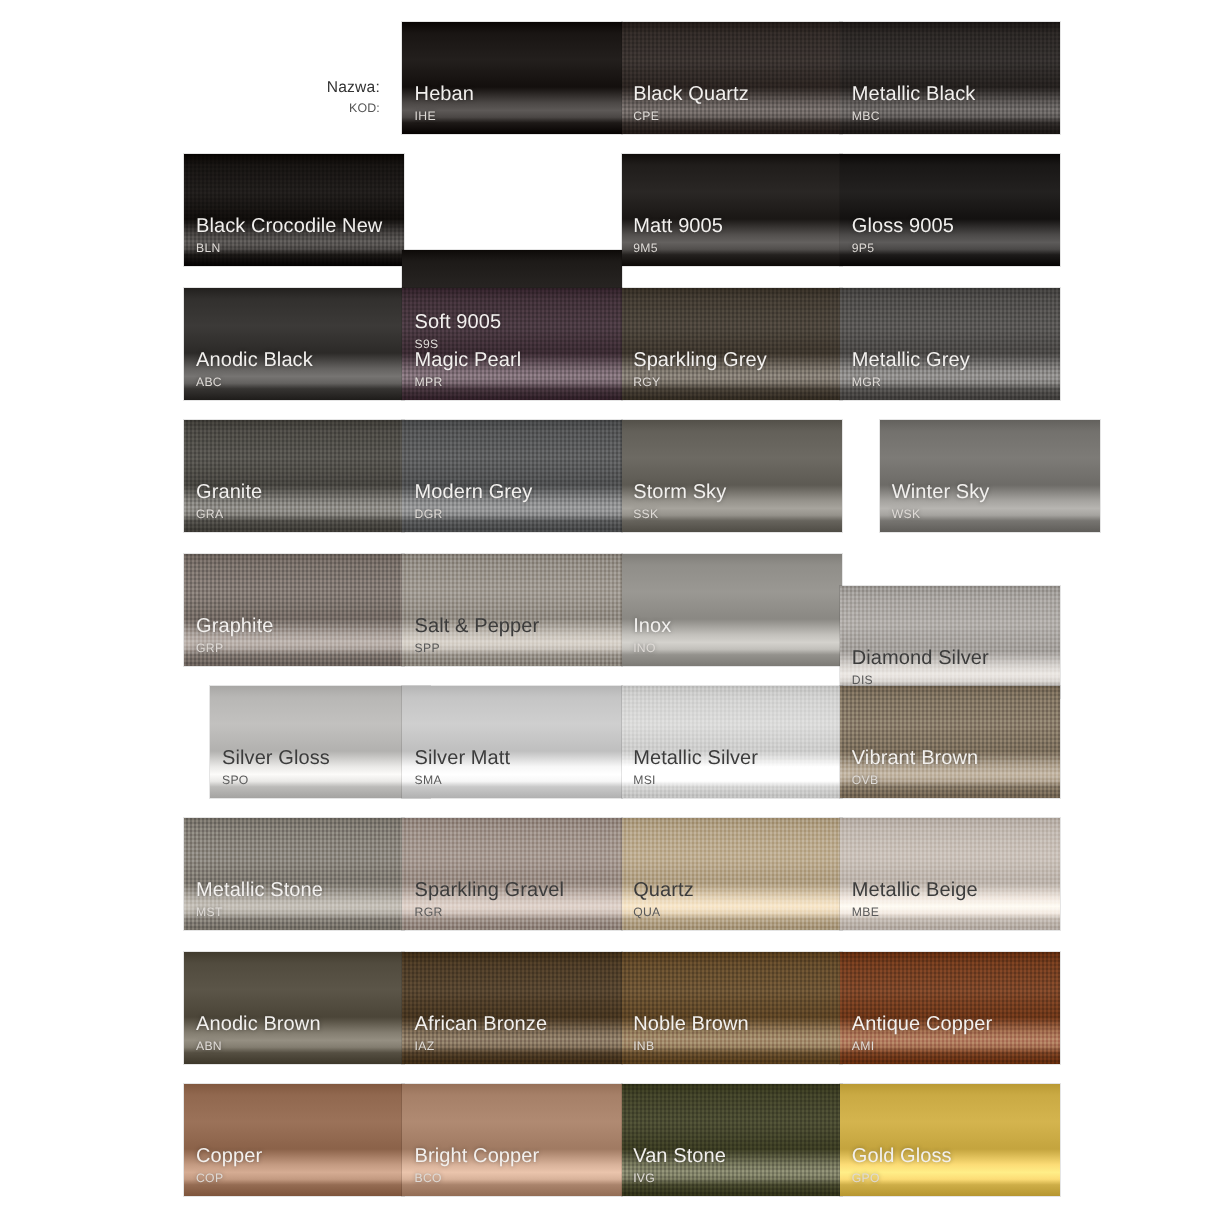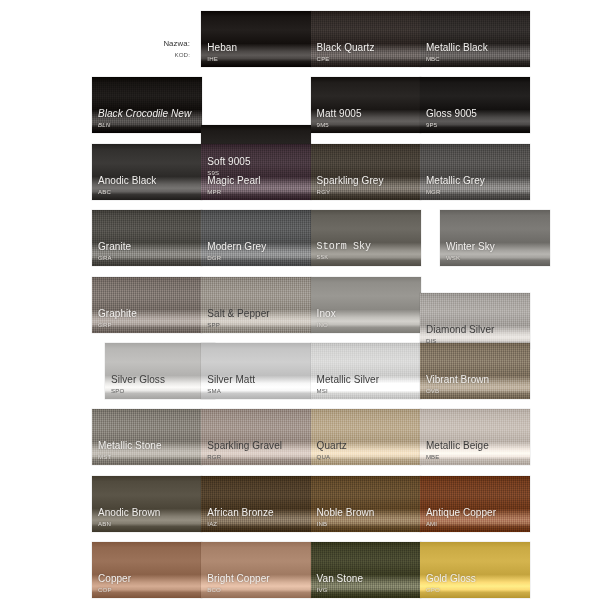--- a/index.html
+++ b/index.html
@@ -149,21 +149,21 @@
       <div class="cell" style="left: 327.9px; top: 0px;">
         <div class="swatch textured">
           <div class="base" style="background: linear-gradient(rgb(26, 22, 20) 0%, rgb(42, 38, 36) 10%, rgb(52, 48, 46) 34%, rgb(36, 32, 30) 58%, rgb(92, 88, 86) 72%, rgb(110, 106, 104) 79%, rgb(92, 88, 86) 85%, rgb(46, 42, 40) 90%, rgb(22, 18, 16) 100%);"></div>
           <div class="grain"></div>
           <div class="labels">
             <span class="nm">Metallic Black</span>
             <span class="cd">MBC</span>
           </div>
         </div>
       </div>
-      <div class="cell" style="left: 0px; top: 66.4px; font-style: italic;">
+      <div class="cell" style="left: 0px; top: 66.4px;">
         <div class="swatch textured textured-heavy">
           <div class="base" style="background: linear-gradient(rgb(6, 3, 1) 0%, rgb(22, 19, 17) 10%, rgb(32, 29, 27) 34%, rgb(16, 13, 11) 58%, rgb(72, 69, 67) 72%, rgb(90, 87, 85) 79%, rgb(72, 69, 67) 85%, rgb(26, 23, 21) 90%, rgb(2, 0, 0) 100%);"></div>
           <div class="grain"></div>
           <div class="labels">
             <span class="nm">Black Crocodile New</span>
             <span class="cd">BLN</span>
           </div>
         </div>
       </div>
       <div class="cell" style="left: 109.3px; top: 66.4px; margin-top: 48px;">
@@ -249,21 +249,21 @@
       <div class="cell" style="left: 109.3px; top: 199.2px;">
         <div class="swatch textured">
           <div class="base" style="background: linear-gradient(rgb(68, 69, 70) 0%, rgb(84, 85, 86) 10%, rgb(94, 95, 96) 34%, rgb(78, 79, 80) 58%, rgb(134, 135, 136) 72%, rgb(152, 153, 154) 79%, rgb(134, 135, 136) 85%, rgb(88, 89, 90) 90%, rgb(64, 65, 66) 100%);"></div>
           <div class="grain"></div>
           <div class="labels">
             <span class="nm">Modern Grey</span>
             <span class="cd">DGR</span>
           </div>
         </div>
       </div>
-      <div class="cell" style="left: 218.6px; top: 199.2px; font-family: Liberation Mono, monospace;">
+      <div class="cell" style="left: 218.6px; top: 199.2px;">
         <div class="swatch">
           <div class="base" style="background: linear-gradient(rgb(83, 80, 73) 0%, rgb(99, 96, 89) 10%, rgb(109, 106, 99) 34%, rgb(93, 90, 83) 58%, rgb(149, 146, 139) 72%, rgb(167, 164, 157) 79%, rgb(149, 146, 139) 85%, rgb(103, 100, 93) 90%, rgb(79, 76, 69) 100%);"></div>
           <div class="grain"></div>
           <div class="labels">
             <span class="nm">Storm Sky</span>
             <span class="cd">SSK</span>
           </div>
         </div>
       </div>
       <div class="cell" style="left: 327.9px; top: 199.2px; padding-left: 20px;">

